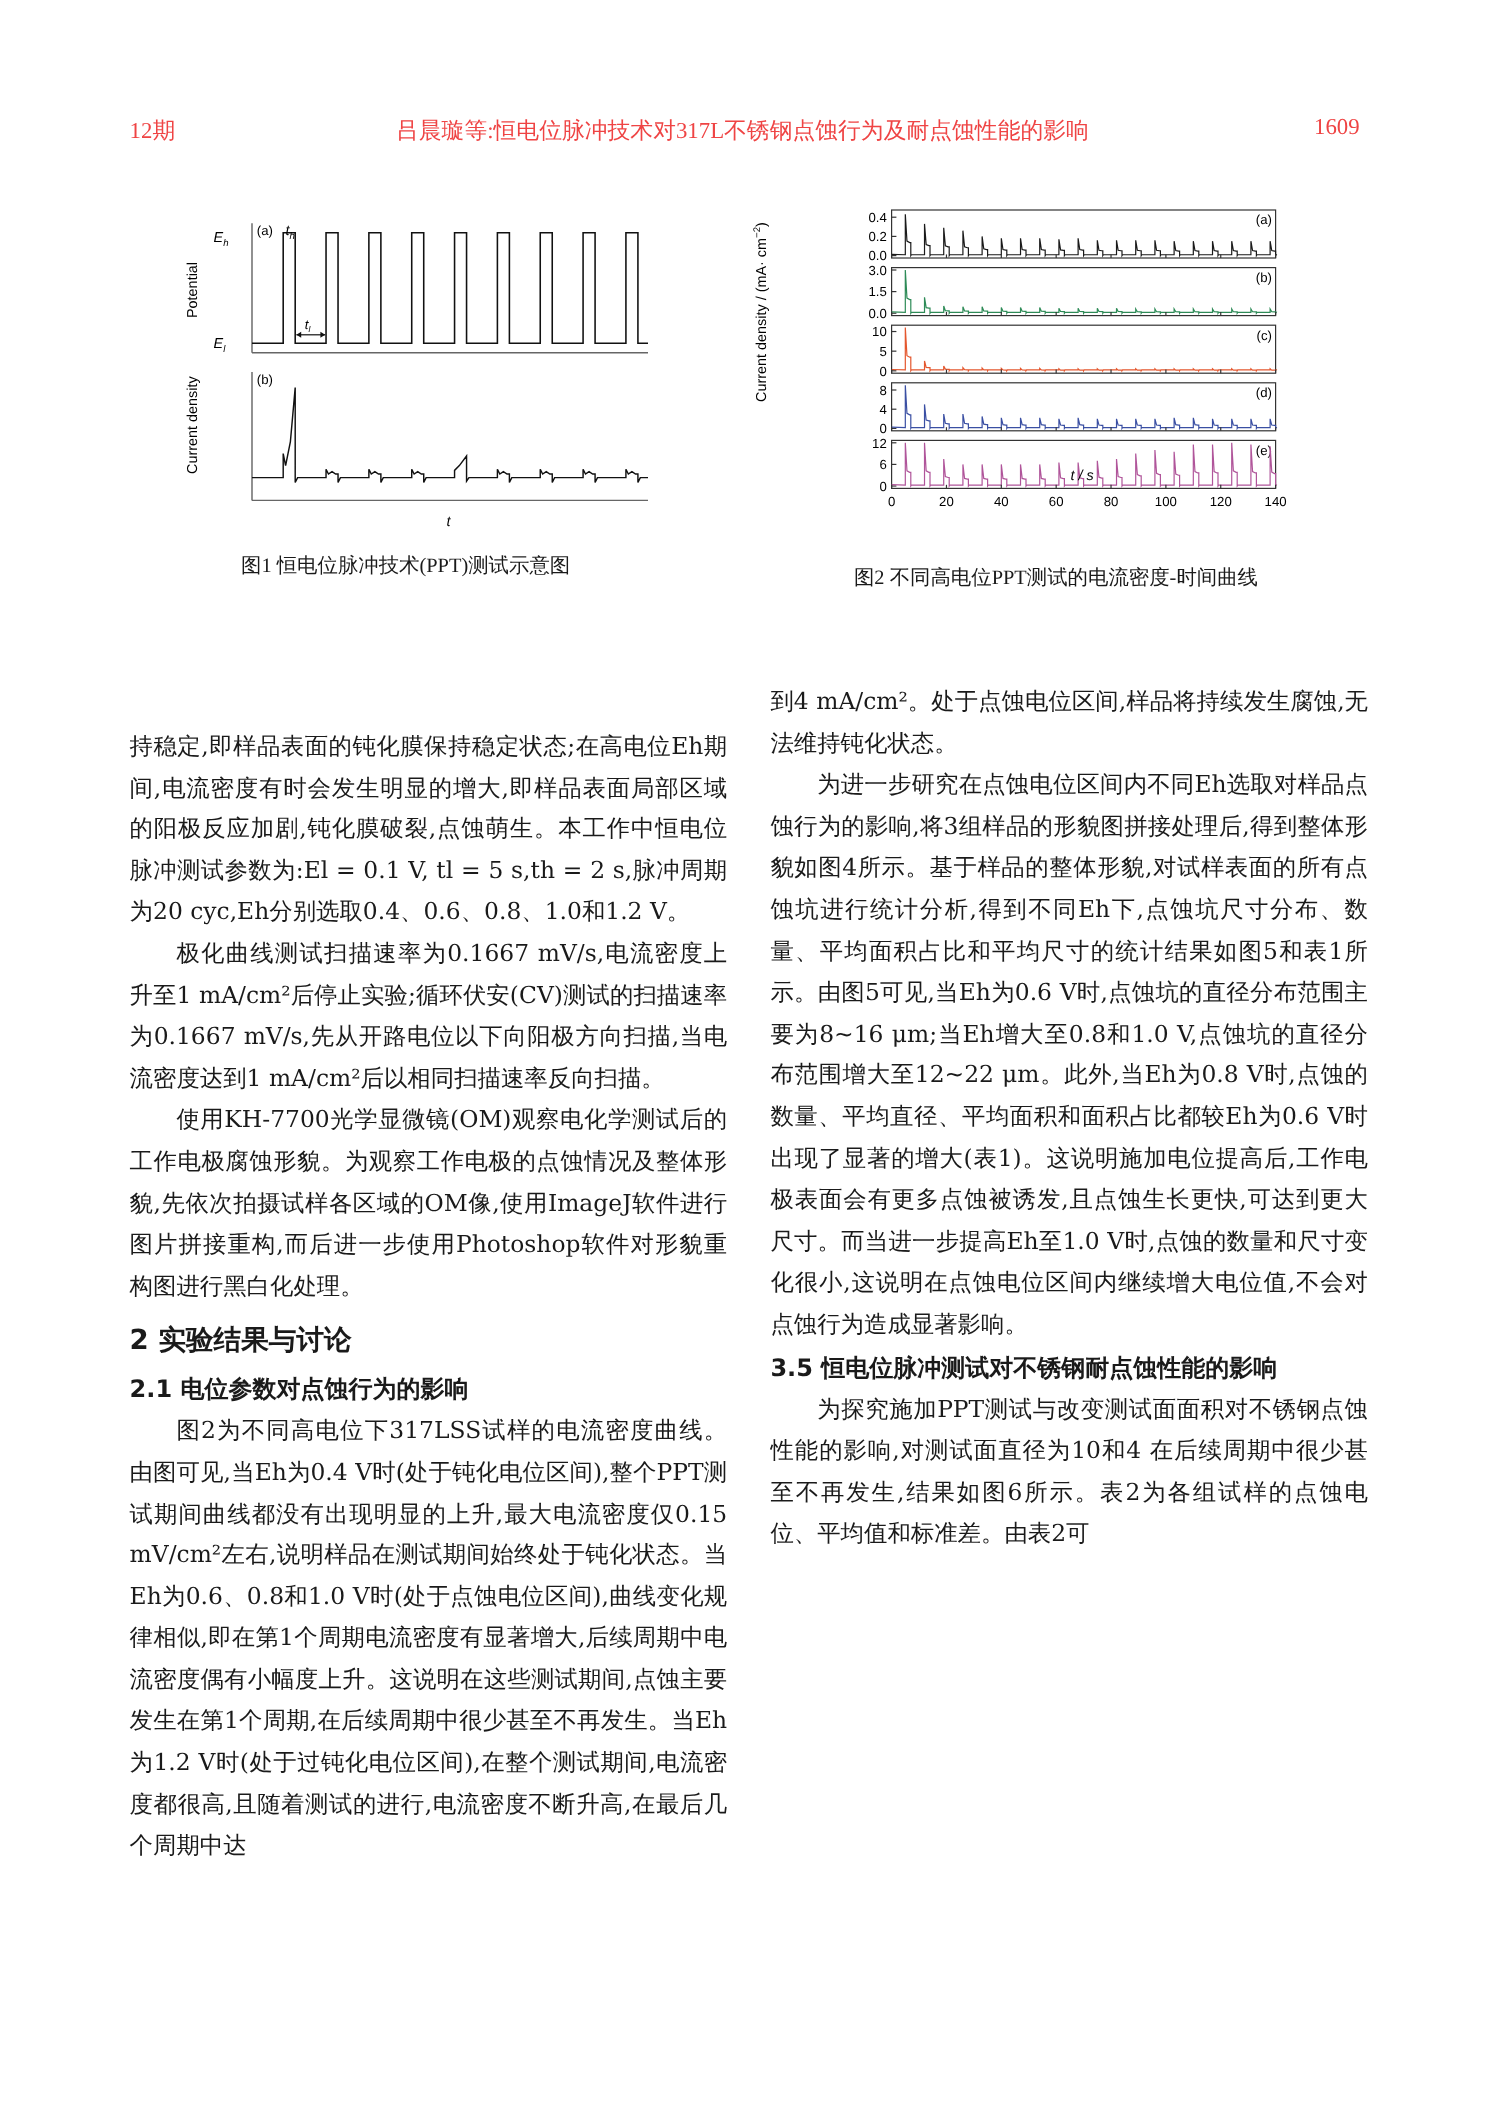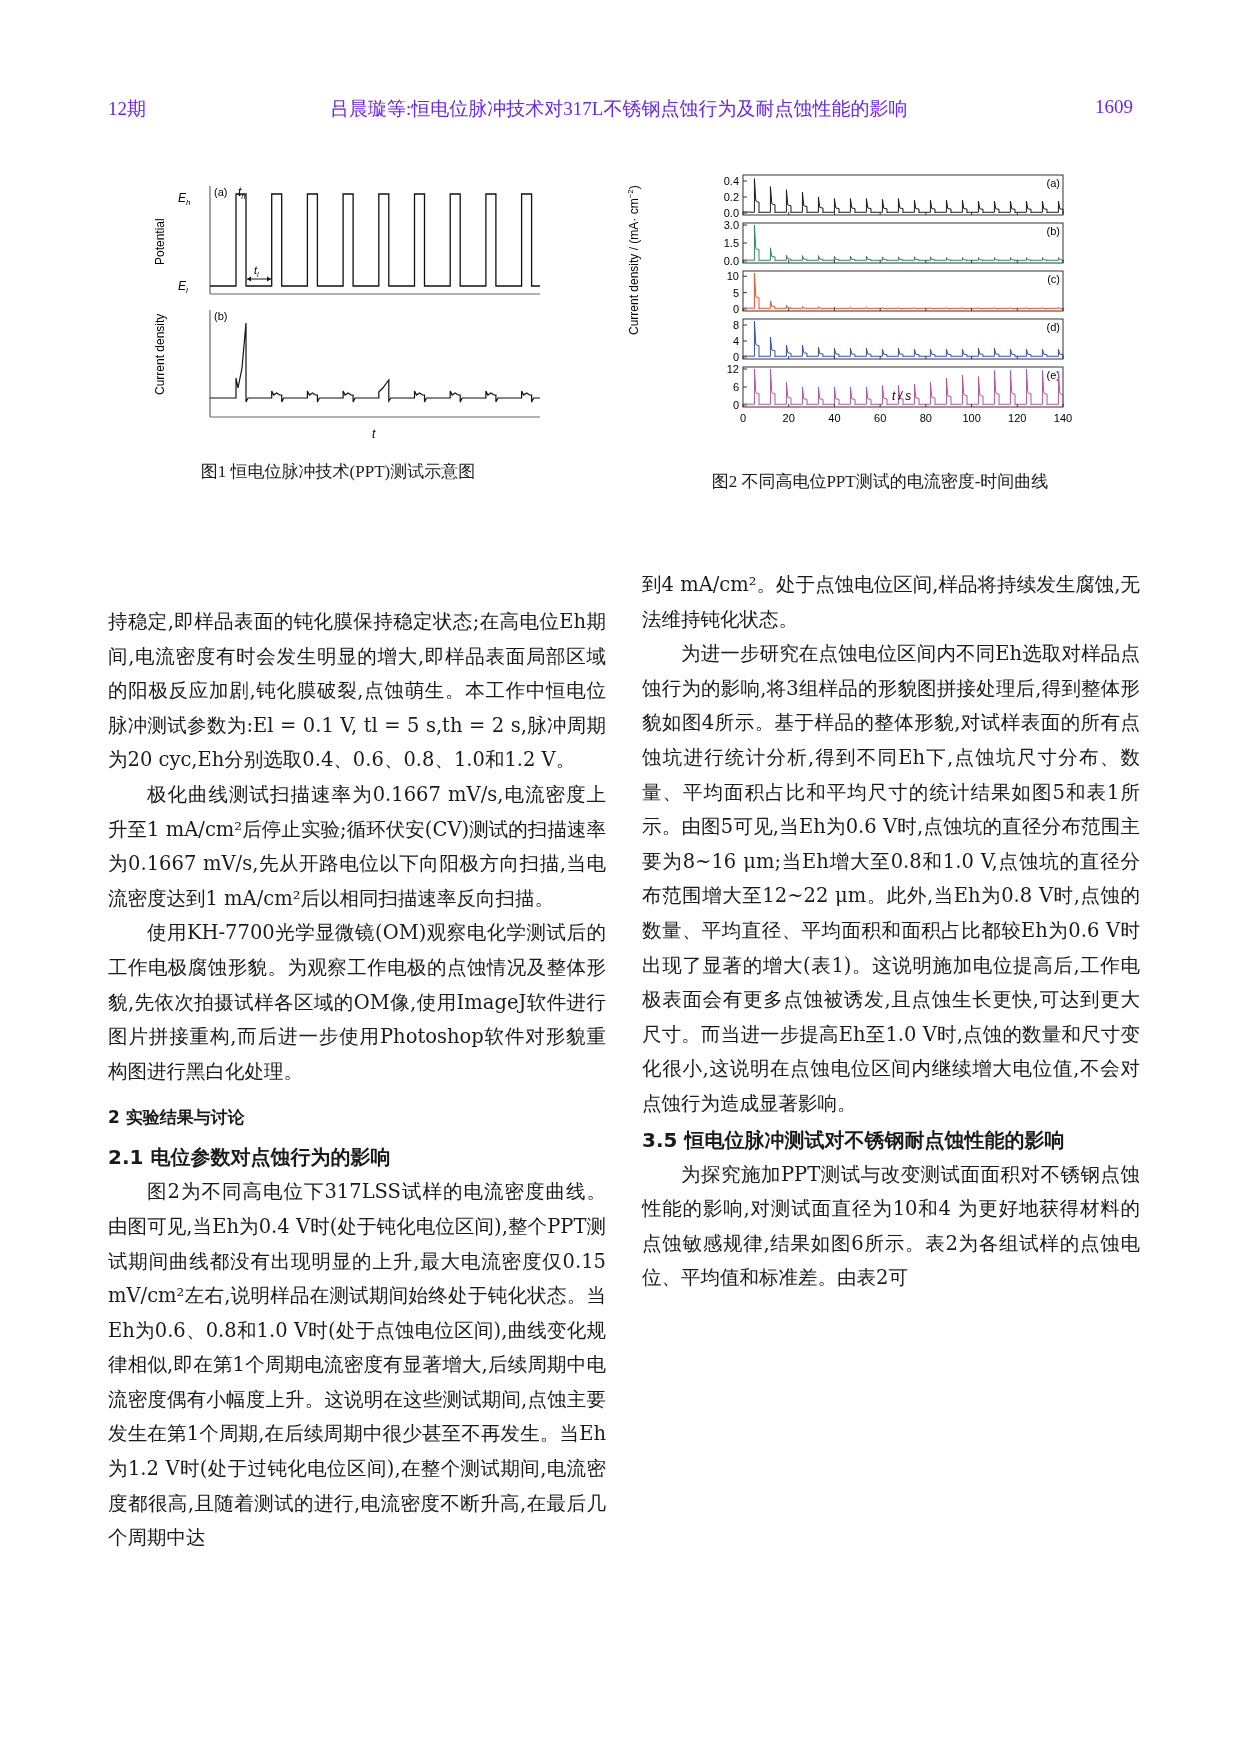--- a/index.html
+++ b/index.html
@@ -1,37 +1,37 @@
 <!DOCTYPE html>
 <html><head>
 <meta charset="utf-8">
 <style>
   html, body { margin:0; padding:0; background:#fff; }
   body { width:1241px; height:1754px; position:relative; overflow:hidden;
          font-family:"DejaVu Serif","Liberation Serif",serif; color:#1a1a1a; }
-  .hdr { position:absolute; top:96px; font-size:19px; font-family:"Liberation Serif","DejaVu Serif",serif; color:#6d28d9; }
+  .hdr { position:absolute; top:96px; font-size:19px; font-family:"Liberation Serif","DejaVu Serif",serif; color:#ef4444; }
   #hdr-left { left:108px; }
   #hdr-center { left:330px; }
   #hdr-right { left:1095px; }
   .fig { position:absolute; }
   #fig1 { left:150px; top:150px; width:420px; height:290px; }
   #fig2 { left:620px; top:150px; width:460px; height:300px; }
   .cap { position:absolute; font-size:16.5px; line-height:23px; font-family:"Liberation Serif","DejaVu Serif",serif; }
   .cap .zh { text-align:center; font-size:17px; }
   .cap .en { position:relative; padding-left:78px; text-align:justify; }
   .cap .en b { position:absolute; left:0; top:0; }
   #cap1 { left:108px; top:460px; width:460px; }
   #cap2 { left:640px; top:470px; width:480px; }
   .col { position:absolute; font-size:19.5px; line-height:34.6px; text-align:justify; font-family:"DejaVu Serif","Liberation Serif",serif; }
   #col-left { left:108px; top:605px; width:498px; }
   #col-right { left:642px; top:568px; width:498px; }
   .col p { margin:0; }
   .col p.ind { text-indent:2em; }
   .sec { font-family:"DejaVu Sans","Liberation Sans",sans-serif; font-weight:bold; margin:0; }
-  .sec1 { font-size:17px; line-height:44px; margin-top:6px; }
+  .sec1 { font-size:23px; line-height:44px; margin-top:6px; }
   .sec2 { font-size:20px; line-height:36px; }
   svg text { font-family:"Liberation Sans","DejaVu Sans",sans-serif; }
 </style>
 </head>
 <body>
 
 <div class="hdr" id="hdr-left">12期</div>
 <div class="hdr" id="hdr-center">吕晨璇等:恒电位脉冲技术对317L不锈钢点蚀行为及耐点蚀性能的影响</div>
 <div class="hdr" id="hdr-right">1609</div>
 
@@ -177,14 +177,14 @@
   <p class="ind">使用KH-7700光学显微镜(OM)观察电化学测试后的工作电极腐蚀形貌。为观察工作电极的点蚀情况及整体形貌,先依次拍摄试样各区域的OM像,使用ImageJ软件进行图片拼接重构,而后进一步使用Photoshop软件对形貌重构图进行黑白化处理。</p>
   <h2 class="sec sec1">2  实验结果与讨论</h2>
   <h3 class="sec sec2">2.1  电位参数对点蚀行为的影响</h3>
   <p class="ind">图2为不同高电位下317LSS试样的电流密度曲线。由图可见,当Eh为0.4 V时(处于钝化电位区间),整个PPT测试期间曲线都没有出现明显的上升,最大电流密度仅0.15 mV/cm²左右,说明样品在测试期间始终处于钝化状态。当Eh为0.6、0.8和1.0 V时(处于点蚀电位区间),曲线变化规律相似,即在第1个周期电流密度有显著增大,后续周期中电流密度偶有小幅度上升。这说明在这些测试期间,点蚀主要发生在第1个周期,在后续周期中很少甚至不再发生。当Eh为1.2 V时(处于过钝化电位区间),在整个测试期间,电流密度都很高,且随着测试的进行,电流密度不断升高,在最后几个周期中达</p>
 </div>
 
 <div class="col" id="col-right">
   <p>到4 mA/cm²。处于点蚀电位区间,样品将持续发生腐蚀,无法维持钝化状态。</p>
   <p class="ind">为进一步研究在点蚀电位区间内不同Eh选取对样品点蚀行为的影响,将3组样品的形貌图拼接处理后,得到整体形貌如图4所示。基于样品的整体形貌,对试样表面的所有点蚀坑进行统计分析,得到不同Eh下,点蚀坑尺寸分布、数量、平均面积占比和平均尺寸的统计结果如图5和表1所示。由图5可见,当Eh为0.6 V时,点蚀坑的直径分布范围主要为8~16 μm;当Eh增大至0.8和1.0 V,点蚀坑的直径分布范围增大至12~22 μm。此外,当Eh为0.8 V时,点蚀的数量、平均直径、平均面积和面积占比都较Eh为0.6 V时出现了显著的增大(表1)。这说明施加电位提高后,工作电极表面会有更多点蚀被诱发,且点蚀生长更快,可达到更大尺寸。而当进一步提高Eh至1.0 V时,点蚀的数量和尺寸变化很小,这说明在点蚀电位区间内继续增大电位值,不会对点蚀行为造成显著影响。</p>
   <h3 class="sec sec2">3.5  恒电位脉冲测试对不锈钢耐点蚀性能的影响</h3>
-  <p class="ind">为探究施加PPT测试与改变测试面面积对不锈钢点蚀性能的影响,对测试面直径为10和4 为更好地获得材料的点蚀敏感规律,结果如图6所示。表2为各组试样的点蚀电位、平均值和标准差。由表2可</p>
+  <p class="ind">为探究施加PPT测试与改变测试面面积对不锈钢点蚀性能的影响,对测试面直径为10和4 在后续周期中很少甚至不再发生,结果如图6所示。表2为各组试样的点蚀电位、平均值和标准差。由表2可</p>
 </div>
 
 </body></html>

